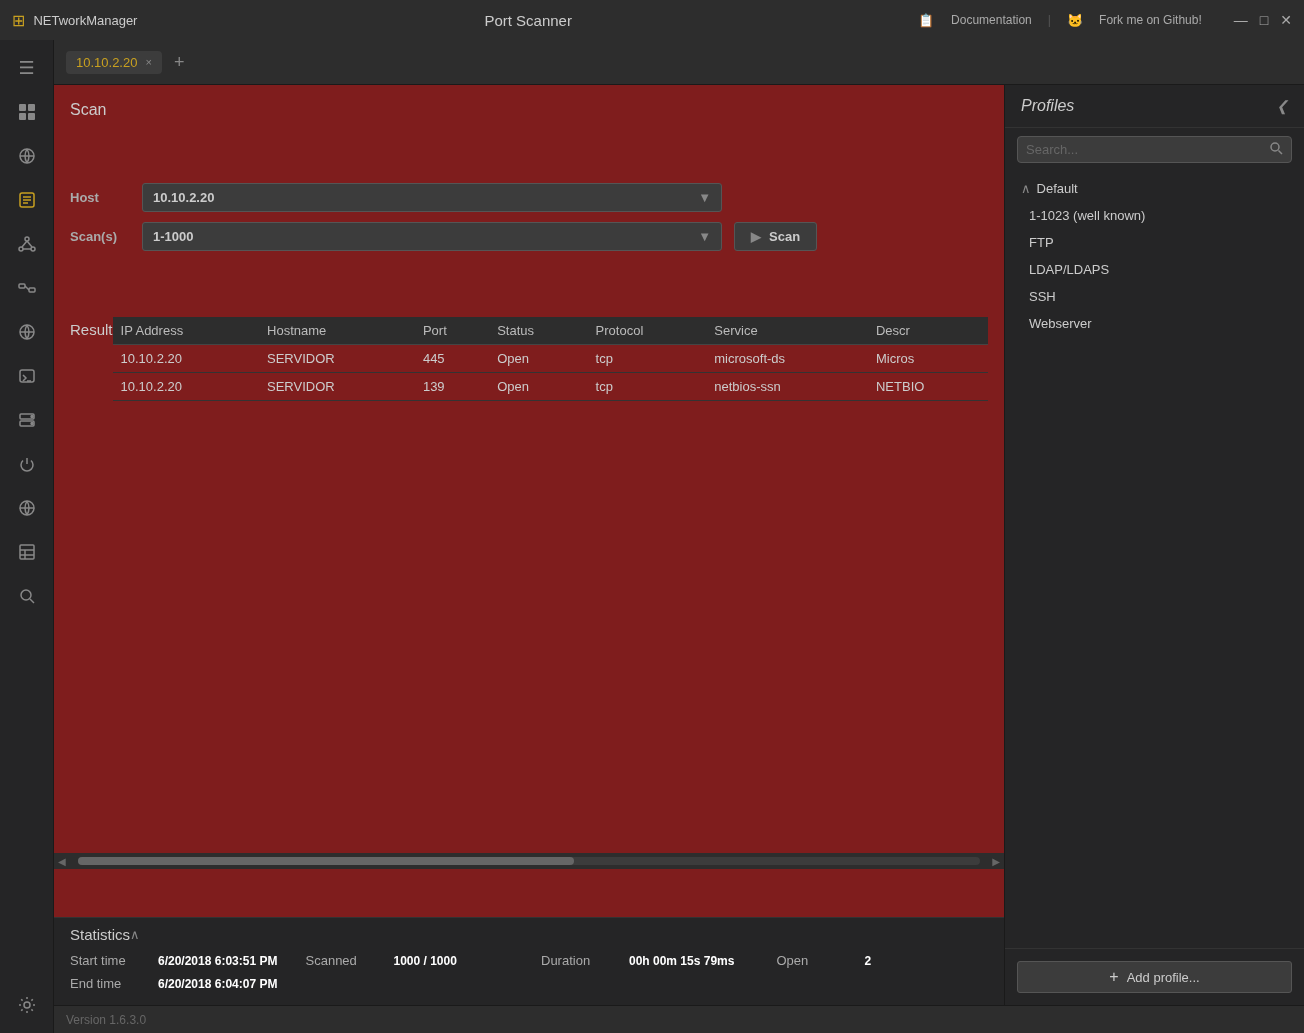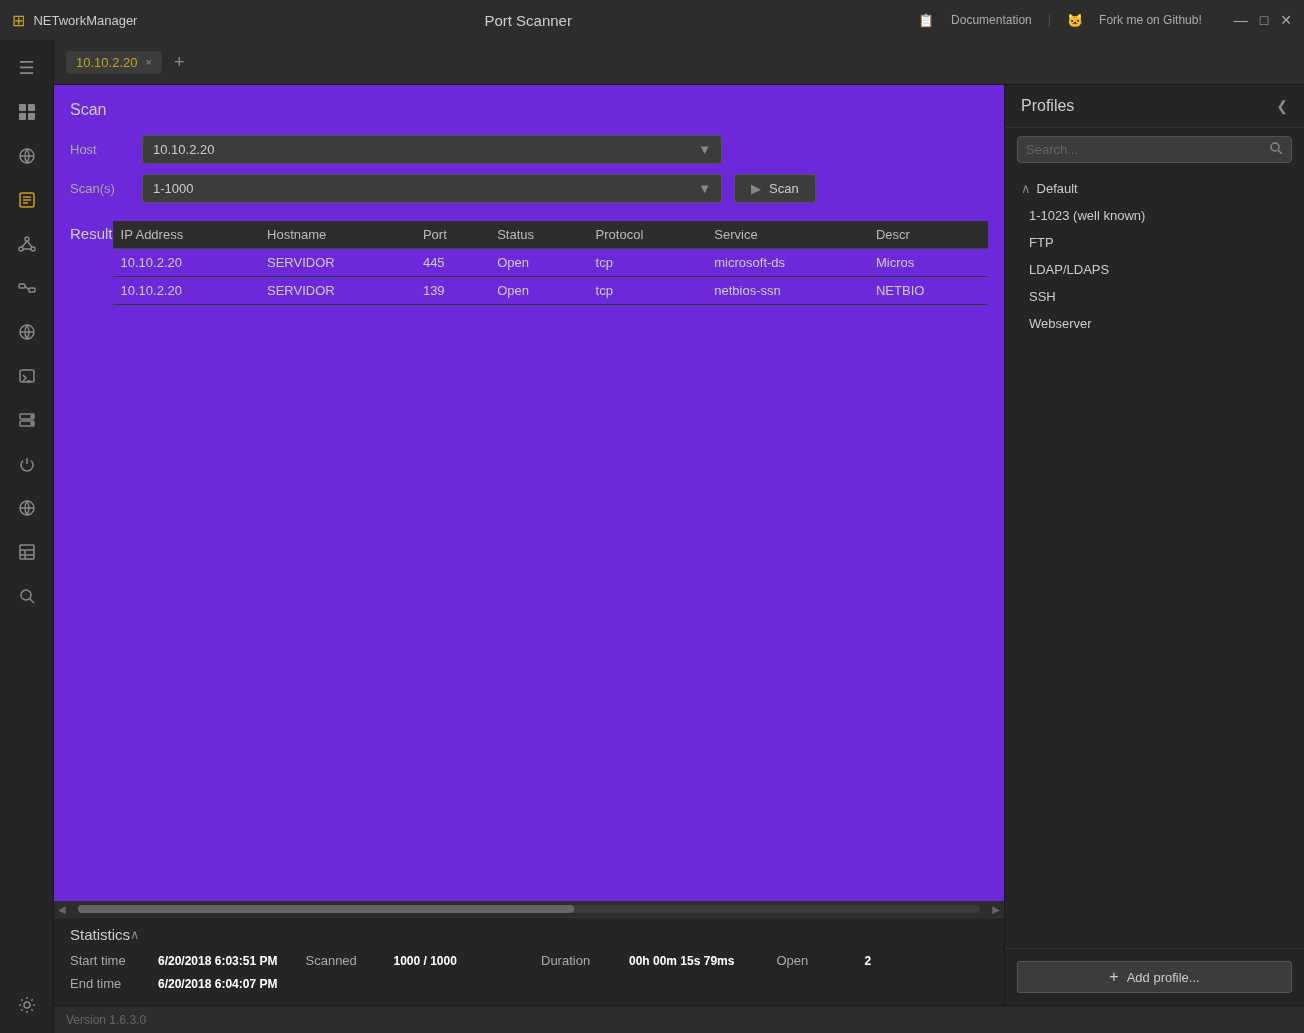--- a/index.html
+++ b/index.html
@@ -138,40 +138,42 @@
       flex: 1;
       display: flex;
       overflow: hidden;
     }
 
     
     .scanner-panel {
       flex: 1;
       display: flex;
       flex-direction: column;
-      background: #6d28d9;
+      background: #7f1d1d;
       overflow: hidden;
+      gap: 48px;
     }
 
     .section-title {
       font-size: 16px;
       color: #ccc;
       padding: 16px 16px 8px 16px;
       font-weight: normal;
     }
 
     
     .form-area {
       padding: 8px 16px;
     }
     .form-row {
       display: flex;
       align-items: center;
       margin-bottom: 10px;
       gap: 12px;
+      font-weight: bold;
     }
     .form-label {
       width: 60px;
       color: #aaa;
       font-size: 13px;
     }
     .form-select {
       flex: 1;
       max-width: 580px;
       background: #3c3c3c;
@@ -329,20 +331,21 @@
       display: flex;
       flex-direction: column;
       flex-shrink: 0;
     }
     .profiles-header {
       display: flex;
       align-items: center;
       justify-content: space-between;
       padding: 12px 16px;
       border-bottom: 1px solid #333;
+      font-style: italic;
     }
     .profiles-title {
       font-size: 16px;
       color: #ccc;
     }
     .profiles-search {
       display: flex;
       align-items: center;
       gap: 4px;
       background: #3c3c3c;

